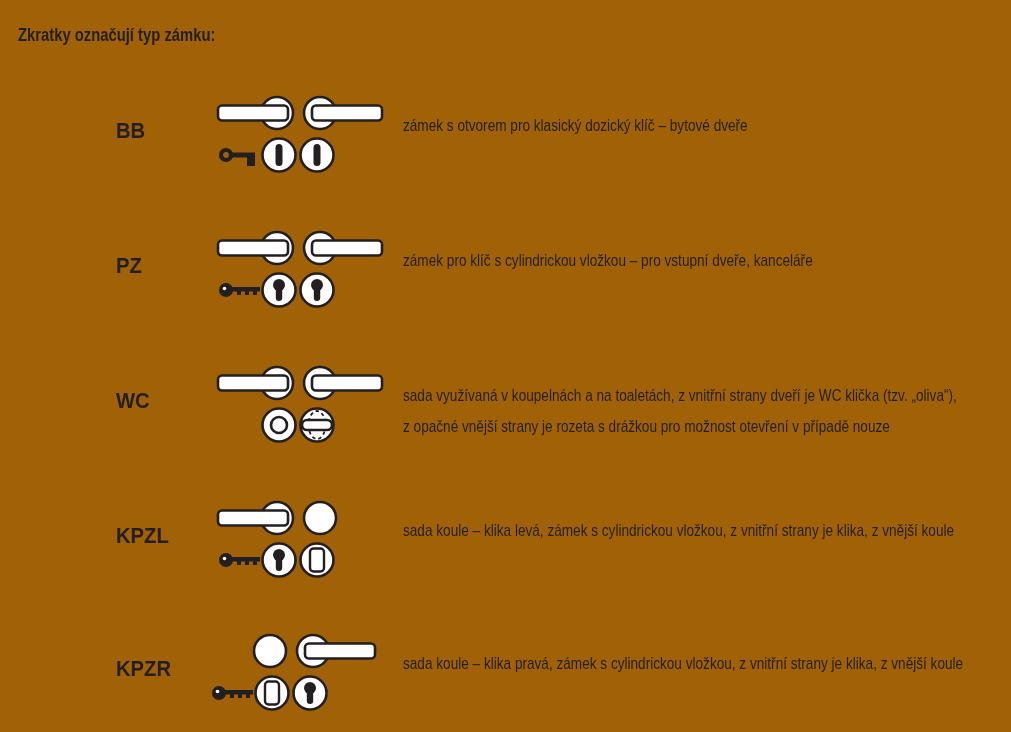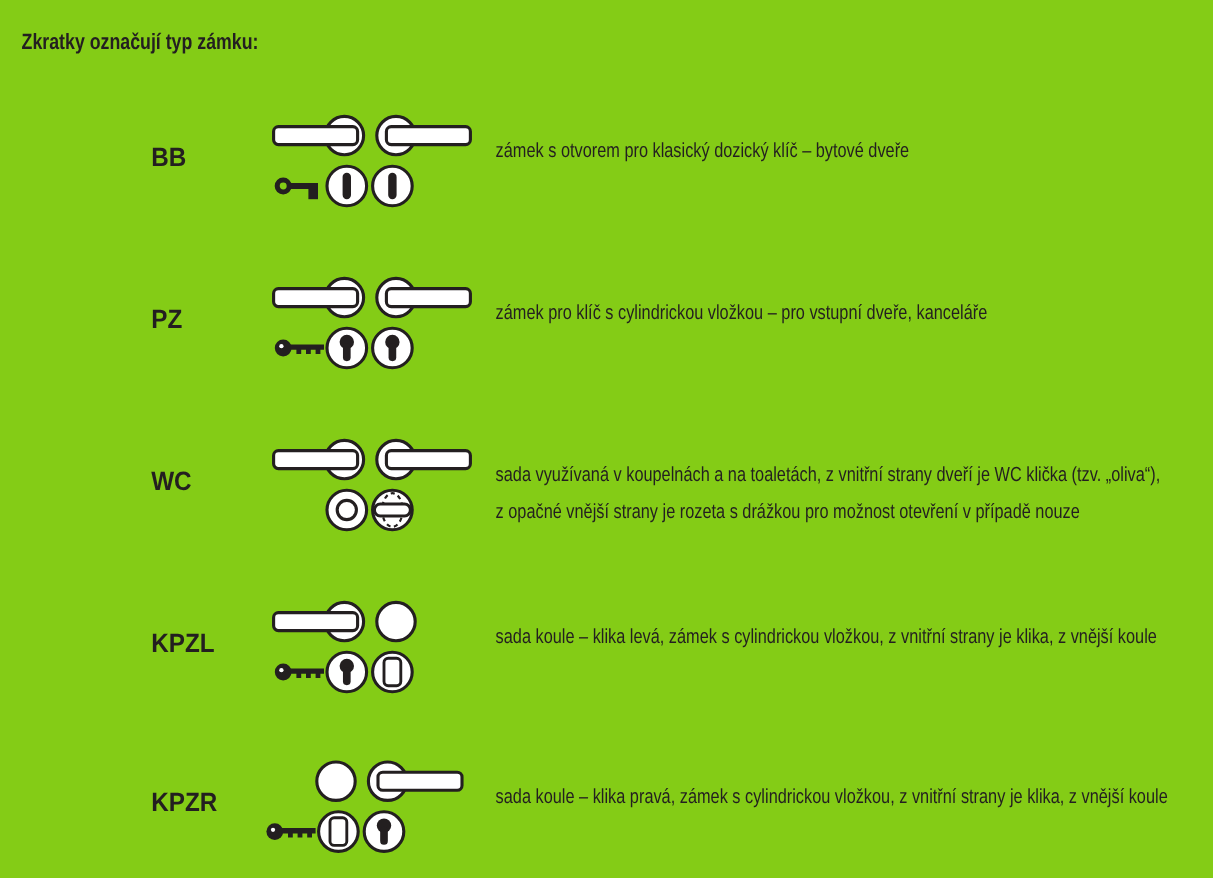--- a/index.html
+++ b/index.html
@@ -1,26 +1,26 @@
 <!DOCTYPE html>
 <html><head>
 <meta charset="utf-8">
 <style>
   html,body{margin:0;padding:0;background:#ffffff;}
   .page{
-    position:relative;width:1011px;height:732px;background:#84cc16;
+    position:relative;width:1011px;height:732px;background:#a16207;
     font-family:"Liberation Sans","DejaVu Sans",sans-serif;color:#231f20;
     overflow:hidden;
   }
   .title{
     position:absolute;left:18px;top:24px;
     font-size:18.5px;font-weight:bold;white-space:nowrap;
     transform:scaleX(0.8);transform-origin:left top;
   }
-  .row{position:absolute;left:16px;width:887px;height:80px;}
+  .row{position:absolute;left:6px;width:887px;height:80px;}
   .code{
     position:absolute;left:110px;top:23px;
     font-size:22px;font-weight:bold;white-space:nowrap;
     transform:scaleX(0.92);transform-origin:left top;
   }
   .icons{position:absolute;left:210px;top:0;}
   .icons.shifted{left:203px;}
   .desc{
     position:absolute;left:397px;top:15px;
     font-size:17px;line-height:31px;white-space:nowrap;

